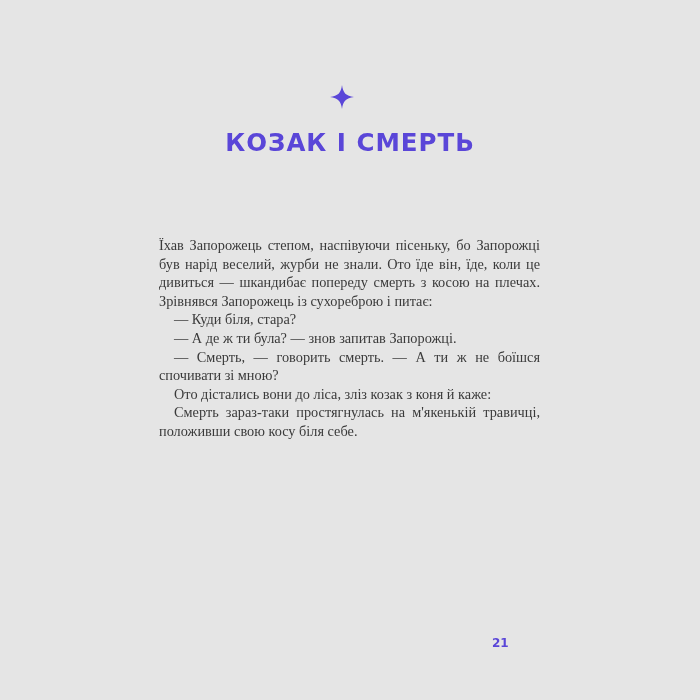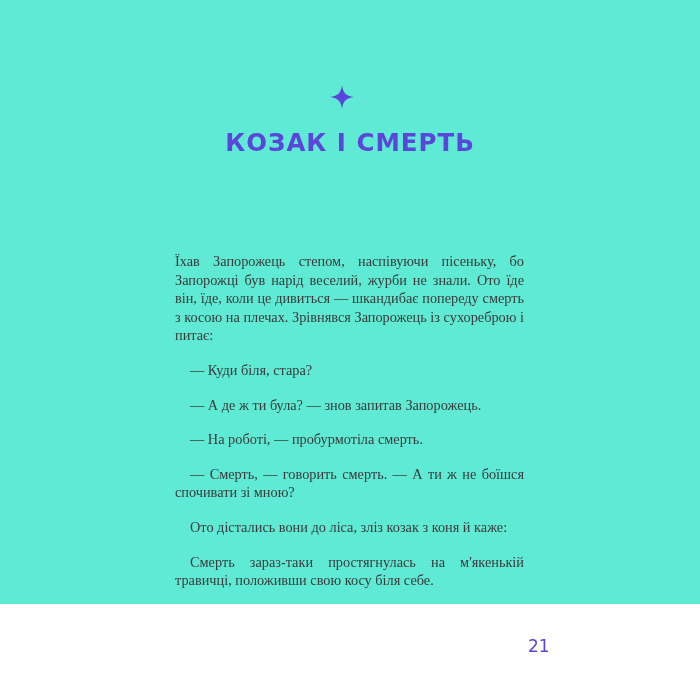--- a/index.html
+++ b/index.html
@@ -10,22 +10,22 @@
     body {
       width: 700px;
       height: 700px;
       position: relative;
       overflow: hidden;
       font-family: "DejaVu Serif", "Liberation Serif", serif;
     }
     .page {
       position: absolute;
       left: 0; top: 0;
-      width: 700px; height: 604px;
-      background: #5eead4;
+      width: 700px; height: 700px;
+      background: #e5e5e5;
     }
     .ornament {
       position: absolute;
       left: 330px;
       top: 85px;
       width: 24px;
       height: 24px;
     }
     .title {
       position: absolute;
@@ -45,52 +45,51 @@
       left: 159px;
       top: 236px;
       width: 381px;
       font-family: "Liberation Serif", "DejaVu Serif", serif;
       font-size: 14.3px;
       line-height: 18.6px;
       color: #3a3a3a;
       text-align: justify;
     }
     .text-block p {
-      margin: 16px;
+      margin: 0;
       text-indent: 15px;
     }
     .text-block p.first {
       text-indent: 0;
     }
     .page-number {
       position: absolute;
-      left: 528px;
+      left: 492px;
       top: 636px;
       font-family: "DejaVu Sans", "Liberation Sans", sans-serif;
-      font-weight: normal;
-      font-size: 17px;
+      font-weight: bold;
+      font-size: 12px;
       color: #5a46d8;
     }
   </style>
 </head>
 <body>
 
 <div class="page">
 
   <svg class="ornament" viewBox="0 0 24 24">
     <path d="M12 0 C13 8 16 11 24 12 C16 13 13 16 12 24 C11 16 8 13 0 12 C8 11 11 8 12 0 Z" fill="#5a46d8"></path>
   </svg>
 
   <div class="title">КОЗАК І СМЕРТЬ</div>
 
   <div class="text-block">
     <p class="first">Їхав Запорожець степом, наспівуючи пісеньку, бо Запорожці був нарід веселий, журби не знали. Ото їде він, їде, коли це дивиться — шкандибає попереду смерть з косою на плечах. Зрівнявся Запорожець із сухореброю і питає:</p>
     <p>— Куди біля, стара?</p>
-    <p>— А де ж ти була? — знов запитав Запорожець.</p>
-    <p>— На роботі, — пробурмотіла смерть.</p>
+    <p>— А де ж ти була? — знов запитав Запорожці.</p>
     <p>— Смерть, — говорить смерть. — А ти ж не боїшся спочивати зі мною?</p>
     <p>Ото дістались вони до ліса, зліз козак з коня й каже:</p>
     <p>Смерть зараз-таки простягнулась на м'якенькій травичці, положивши свою косу біля себе.</p>
   </div>
 
   <div class="page-number">21</div>
 
 </div>
 
 </body></html>

